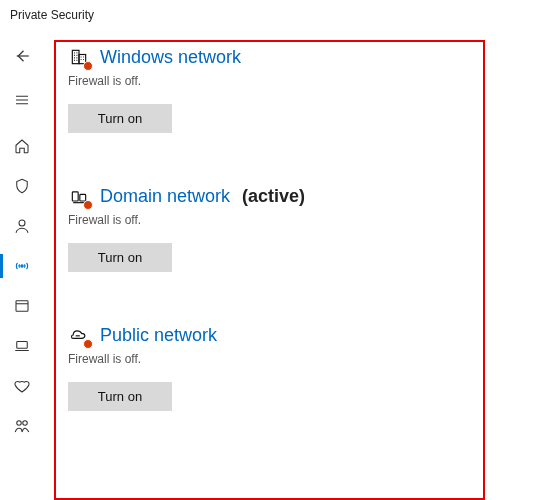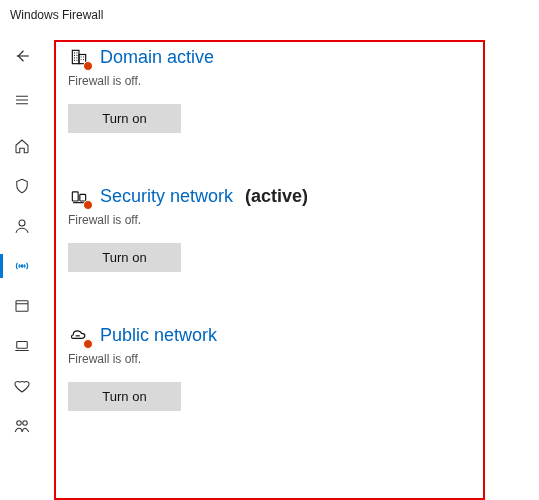--- a/index.html
+++ b/index.html
@@ -113,31 +113,31 @@
     color: #555;
     font-size: 12px;
     margin-bottom: 16px;
   }
   .btn {
     background: #d9d9d9;
     border: none;
     font-family: inherit;
     font-size: 13px;
     padding: 7px 0;
-    width: 113px;
+    width: 104px;
     text-align: center;
     cursor: pointer;
     color: #111;
   }
 </style>
 </head>
 <body>
 
 <div class="titlebar">
-  <span>Windows Firewall</span>
+  <span>Private Security</span>
 </div>
 
 <div class="app">
   <div class="sidebar">
 
     <div class="side-item back">
       <svg viewBox="0 0 24 24" fill="none" stroke="currentColor" stroke-width="1.6">
         <path d="M14 5l-7 7 7 7"></path>
           <path d="M5 12h16"></path>
       </svg>
@@ -212,38 +212,38 @@
       <div class="section-head">
         <span class="sec-icon">
           <svg viewBox="0 0 24 24" fill="none" stroke="currentColor" stroke-width="1.4">
             <rect x="4" y="4" width="8" height="16"></rect>
               <path d="M6 7h1M9 7h1M6 10h1M9 10h1M6 13h1M9 13h1M6 16h1M9 16h1"></path>
             <rect x="12" y="9" width="8" height="11"></rect>
               <path d="M14 12h1M17 12h1M14 15h1M17 15h1"></path>
           </svg>
           <span class="sec-badge"></span>
         </span>
-        <a class="sec-title">Domain active</a>
+        <a class="sec-title">Windows network</a>
         <span class="sec-active"></span>
       </div>
       <div class="sec-status">Firewall is off.</div>
       <button class="btn">Turn on</button>
     </div>
 
     <div class="section">
       <div class="section-head">
         <span class="sec-icon">
           <svg viewBox="0 0 24 24" fill="none" stroke="currentColor" stroke-width="1.4">
             <rect x="4" y="7" width="7" height="11" rx="1"></rect>
               <rect x="13" y="10" width="7" height="8" rx="1"></rect>
             <path d="M5 20h16"></path>
           </svg>
           <span class="sec-badge"></span>
         </span>
-        <a class="sec-title">Security network</a>
+        <a class="sec-title">Domain network</a>
         <span class="sec-active">(active)</span>
       </div>
       <div class="sec-status">Firewall is off.</div>
       <button class="btn">Turn on</button>
     </div>
 
     <div class="section">
       <div class="section-head">
         <span class="sec-icon">
           <svg viewBox="0 0 24 24" fill="none" stroke="currentColor" stroke-width="1.4">

